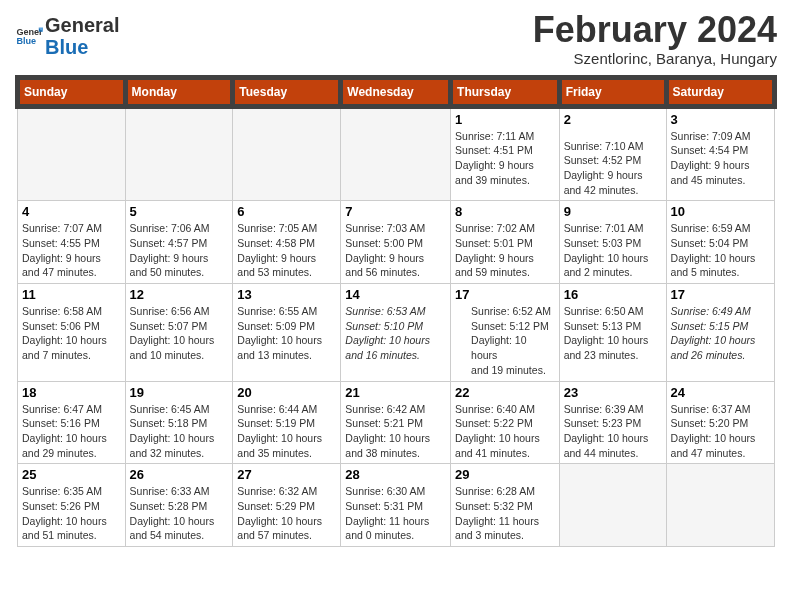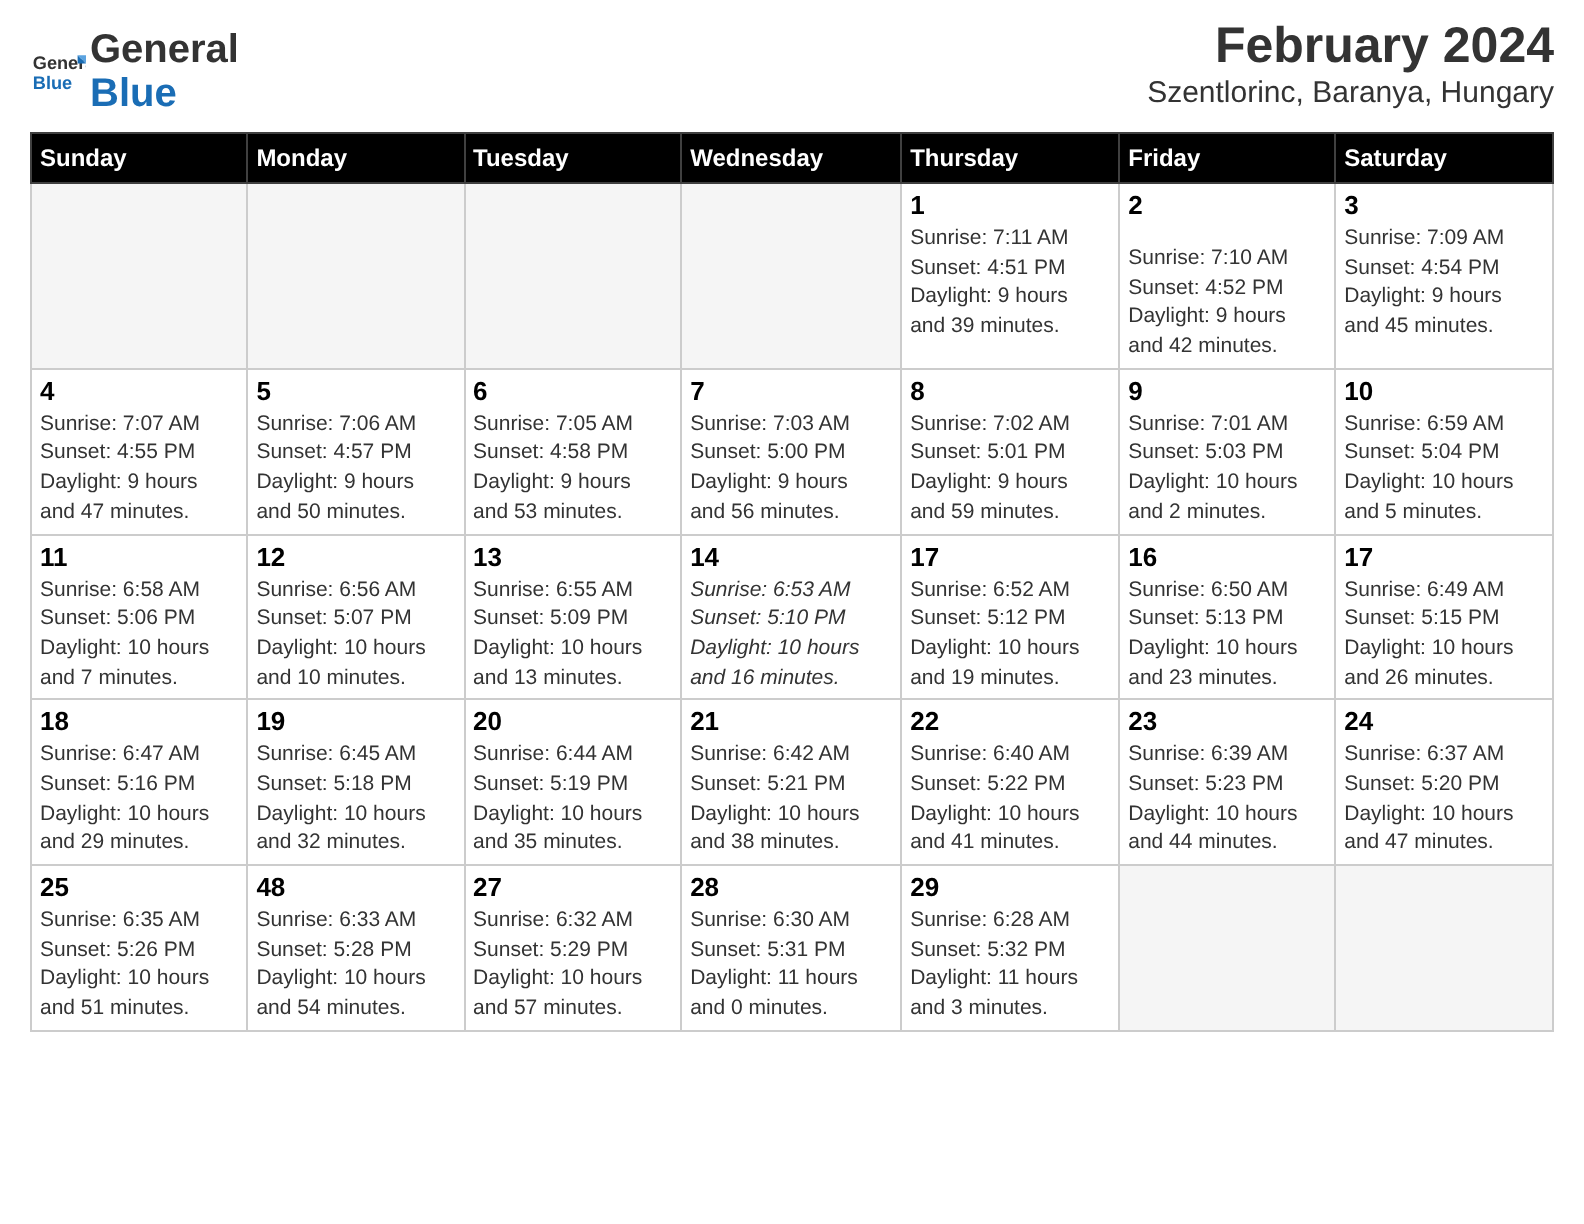--- a/index.html
+++ b/index.html
@@ -32,42 +32,42 @@
     }
     .logo-icon {
       width: 28px;
       height: 28px;
       margin-right: 2px;
     }
     .title-area {
       text-align: right;
     }
     .month-title {
-      font-size: 25px;
+      font-size: 36px;
       font-weight: bold;
       color: #333;
       line-height: 1.1;
     }
     .location-title {
       font-size: 15px;
       color: #333;
     }
     .calendar-table {
       width: 100%;
       border-collapse: collapse;
       font-size: 11px;
     }
     .calendar-table th {
-      background-color: #000000;
+      background-color: #c2410c;
       color: #fff;
       padding: 5px 4px;
       text-align: left;
       font-size: 12px;
       font-weight: bold;
-      border: 1px solid #404040;
+      border: 5px solid #404040;
     }
     .calendar-table td {
       border: 1px solid #ccc;
       vertical-align: top;
       padding: 3px 4px;
       height: 80px;
       width: 113px;
       background: #fff;
     }
     .calendar-table td.empty {
@@ -228,35 +228,35 @@
         </td>
         <td>
           <span class="day-number">14</span>
           <div class="day-info" style="white-space: pre-line; font-style: italic;">Sunrise: 6:53 AM
 Sunset: 5:10 PM
 Daylight: 10 hours
 and 16 minutes.</div>
         </td>
         <td>
           <span class="day-number">17</span>
-          <div class="day-info" style="white-space: pre-line;">Sunrise: 6:52 AM
+          <div class="day-info" style="white-space: pre-line; margin-left: 16px;">Sunrise: 6:52 AM
 Sunset: 5:12 PM
 Daylight: 10 hours
 and 19 minutes.</div>
         </td>
         <td>
           <span class="day-number">16</span>
           <div class="day-info" style="white-space: pre-line;">Sunrise: 6:50 AM
 Sunset: 5:13 PM
 Daylight: 10 hours
 and 23 minutes.</div>
         </td>
         <td>
           <span class="day-number">17</span>
-          <div class="day-info" style="white-space: pre-line;">Sunrise: 6:49 AM
+          <div class="day-info" style="white-space: pre-line; font-style: italic;">Sunrise: 6:49 AM
 Sunset: 5:15 PM
 Daylight: 10 hours
 and 26 minutes.</div>
         </td>
       </tr>
       <tr>
         <td>
           <span class="day-number">18</span>
           <div class="day-info" style="white-space: pre-line;">Sunrise: 6:47 AM
 Sunset: 5:16 PM
@@ -308,21 +308,21 @@
       </tr>
       <tr>
         <td>
           <span class="day-number">25</span>
           <div class="day-info" style="white-space: pre-line;">Sunrise: 6:35 AM
 Sunset: 5:26 PM
 Daylight: 10 hours
 and 51 minutes.</div>
         </td>
         <td>
-          <span class="day-number">48</span>
+          <span class="day-number">26</span>
           <div class="day-info" style="white-space: pre-line;">Sunrise: 6:33 AM
 Sunset: 5:28 PM
 Daylight: 10 hours
 and 54 minutes.</div>
         </td>
         <td>
           <span class="day-number">27</span>
           <div class="day-info" style="white-space: pre-line;">Sunrise: 6:32 AM
 Sunset: 5:29 PM
 Daylight: 10 hours

